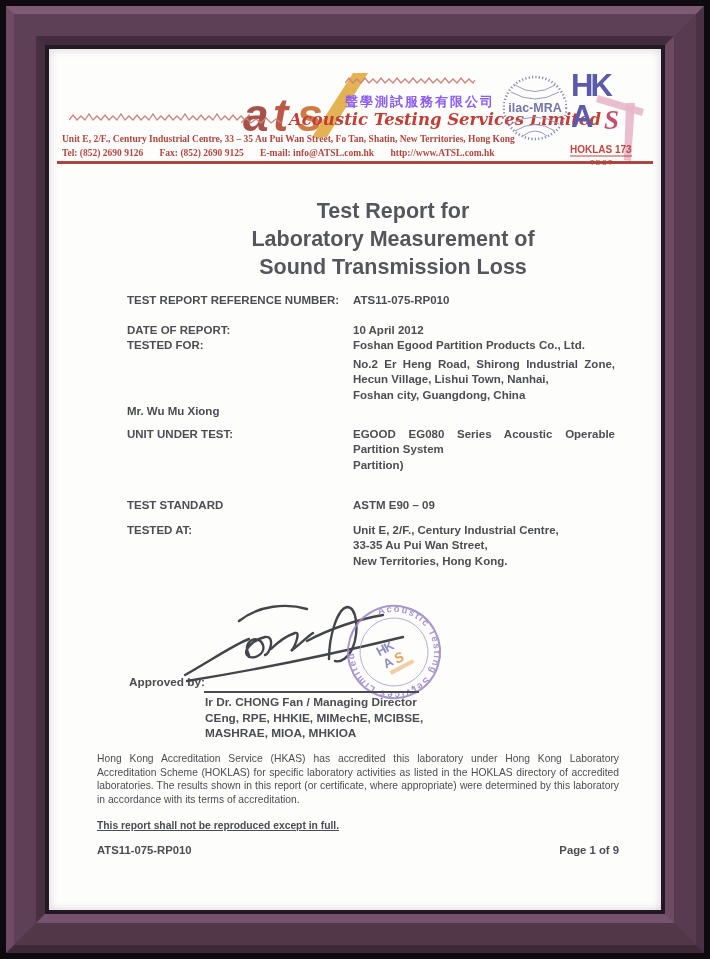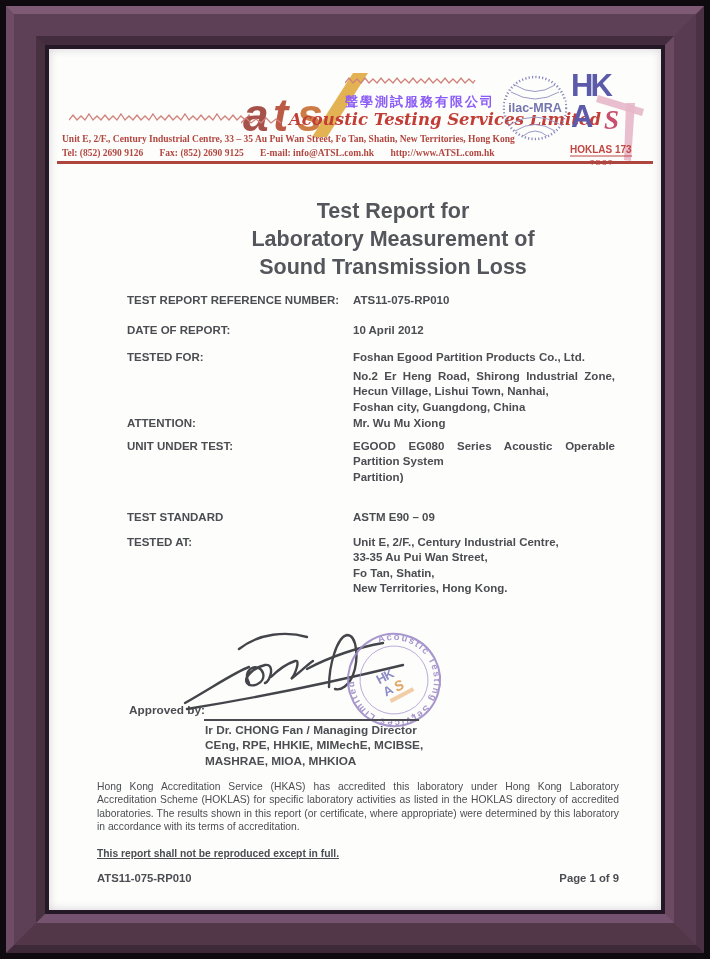--- a/index.html
+++ b/index.html
@@ -28,21 +28,21 @@
   .divider { left:8px; right:8px; top:112px; height:2.5px; background:#ae453e; }
 
   
   .title { margin:30px 0 0 76px; font-size:21.5px; font-weight:bold; color:#55565c; line-height:28px;text-align:center; }
 
   
   .fields { margin:12px 0 0 78px; font-size:11.5px; font-weight:bold; line-height:15.5px; }
   .frow { display:grid; grid-template-columns:226px 262px; }
   .fval div { white-space:nowrap; }
   .fval div.jline { white-space:normal; text-align:justify; text-align-last:justify; }
-  .mb14{margin-bottom:14px}.mb12{margin-bottom:12px}.mb3{margin-bottom:3px}
+  .mb14{margin-bottom:14px}.mb12{}.mb3{margin-bottom:3px}
   .mb1{margin-bottom:1px}.mb7{margin-bottom:7px}.mb25{margin-bottom:25px}.mb9{margin-bottom:9px}
 
   
   .sigblock { position:relative; height:150px; margin-top:18px; }
   .approved { left:80px; top:88px; font-size:11.8px; font-weight:bold; }
   .sigline { left:155px; top:104px; width:215px; border-top:2px solid #4a4b50; }
   .signame { left:156px; top:108px; font-size:11.8px; font-weight:bold; line-height:15.5px; }
 
   
   .acc { margin:15px 42px 0 48px; font-size:10.3px; font-weight:normal; line-height:13.5px; text-align:justify; }
@@ -146,21 +146,20 @@
     <div class="frow mb1">
       <div class="flab"></div>
       <div class="fval">
         <div class="jline">No.2 Er Heng Road, Shirong Industrial Zone,</div>
         <div>Hecun Village, Lishui Town, Nanhai,</div>
         <div>Foshan city, Guangdong, China</div>
       </div>
     </div>
 
     <div class="frow mb7">
-      <div class="flab">ATTENTION:</div>
       <div class="fval">
                       <div>Mr. Wu Mu Xiong</div>
                     </div>
     </div>
 
     <div class="frow mb25">
       <div class="flab">UNIT UNDER TEST:</div>
       <div class="fval">
         <div class="jline">EGOOD EG080 Series Acoustic Operable</div>
         <div>Partition System</div>
@@ -173,21 +172,20 @@
       <div class="fval">
                       <div>ASTM E90 – 09</div>
                     </div>
     </div>
 
     <div class="frow">
       <div class="flab">TESTED AT:</div>
       <div class="fval">
         <div>Unit E, 2/F., Century Industrial Centre,</div>
         <div>33-35 Au Pui Wan Street,</div>
-        <div>Fo Tan, Shatin,</div>
         <div>New Territories, Hong Kong.</div>
       </div>
     </div>
   </div>
 
   <div class="sigblock">
     <div class="abs approved">Approved by:</div>
 
     <svg class="abs" style="left:130px;top:10px" width="240" height="94">
       <g fill="none" stroke="#44454a" stroke-width="2.4" stroke-linecap="round">

